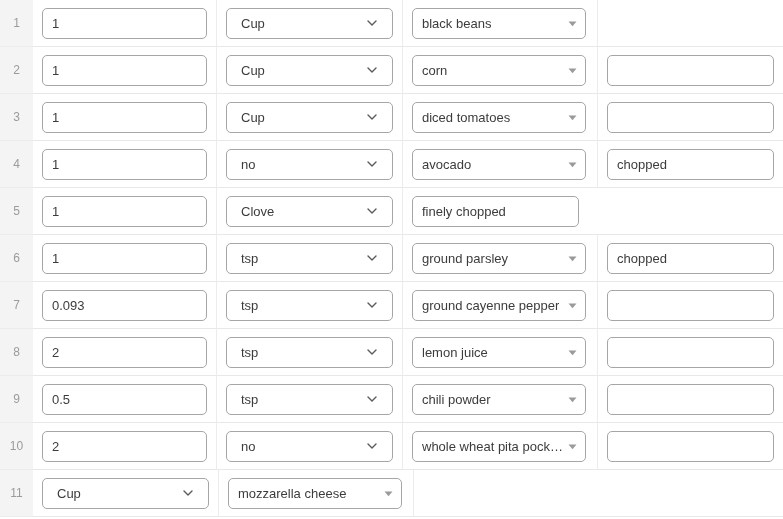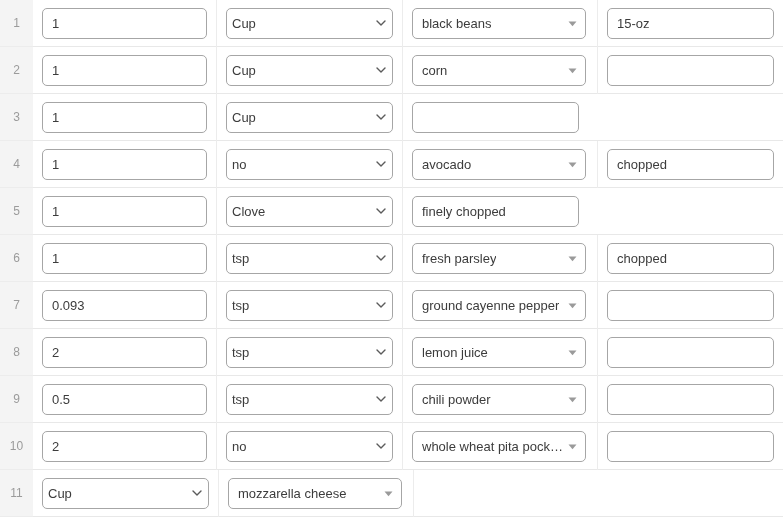--- a/index.html
+++ b/index.html
@@ -83,21 +83,21 @@
   
   .selbox {
     box-sizing: border-box;
     width: 100%;
     height: 31px;
     border: 1px solid #a6a6a6;
     border-radius: 5px;
     background: #ffffff;
     font-size: 13px;
     color: #3c3c3c;
-    padding: 0 5px;
+    padding: 0 14px;
     display: flex;
     align-items: center;
     justify-content: space-between;
     white-space: nowrap;
     overflow: hidden;
   }
   .selbox .val { overflow: hidden; text-overflow: ellipsis; }
 
   .chevron {
     width: 12px;
@@ -156,23 +156,20 @@
       <div class="cell name">
         <div class="cbox">
           <span class="val">black beans</span>
           <span>
             <svg class="caret" viewBox="0 0 11 11" xmlns="http://www.w3.org/2000/svg">
               <path d="M1.5 3.6 L9.5 3.6 L5.5 8.2 Z" fill="#9a9a9a"></path>
             </svg>
           </span>
         </div>
       </div>
-      <div class="cell note">
-        <div class="tinput">15-oz</div>
-      </div>
     </div>
     <div class="row">
       <div class="gutter">2</div>
       <div class="cell qty">
         <div class="tinput">1</div>
       </div>
       <div class="cell unit">
         <div class="selbox">
           <span class="val">Cup</span>
           <span>
@@ -204,20 +201,30 @@
       <div class="cell unit">
         <div class="selbox">
           <span class="val">Cup</span>
           <span>
             <svg class="chevron" viewBox="0 0 12 12" xmlns="http://www.w3.org/2000/svg">
               <path d="M2 4 L6 8 L10 4" fill="none" stroke="#5b5b5b" stroke-width="1.4" stroke-linecap="round" stroke-linejoin="round"></path>
             </svg>
           </span>
         </div>
       </div>
+      <div class="cell name">
+        <div class="cbox">
+          <span class="val">diced tomatoes</span>
+          <span>
+            <svg class="caret" viewBox="0 0 11 11" xmlns="http://www.w3.org/2000/svg">
+              <path d="M1.5 3.6 L9.5 3.6 L5.5 8.2 Z" fill="#9a9a9a"></path>
+            </svg>
+          </span>
+        </div>
+      </div>
       <div class="cell note">
         <div class="tinput"></div>
       </div>
     </div>
     <div class="row">
       <div class="gutter">4</div>
       <div class="cell qty">
         <div class="tinput">1</div>
       </div>
       <div class="cell unit">
@@ -273,21 +280,21 @@
           <span class="val">tsp</span>
           <span>
             <svg class="chevron" viewBox="0 0 12 12" xmlns="http://www.w3.org/2000/svg">
               <path d="M2 4 L6 8 L10 4" fill="none" stroke="#5b5b5b" stroke-width="1.4" stroke-linecap="round" stroke-linejoin="round"></path>
             </svg>
           </span>
         </div>
       </div>
       <div class="cell name">
         <div class="cbox">
-          <span class="val">fresh parsley</span>
+          <span class="val">ground parsley</span>
           <span>
             <svg class="caret" viewBox="0 0 11 11" xmlns="http://www.w3.org/2000/svg">
               <path d="M1.5 3.6 L9.5 3.6 L5.5 8.2 Z" fill="#9a9a9a"></path>
             </svg>
           </span>
         </div>
       </div>
       <div class="cell note">
         <div class="tinput">chopped</div>
       </div>

